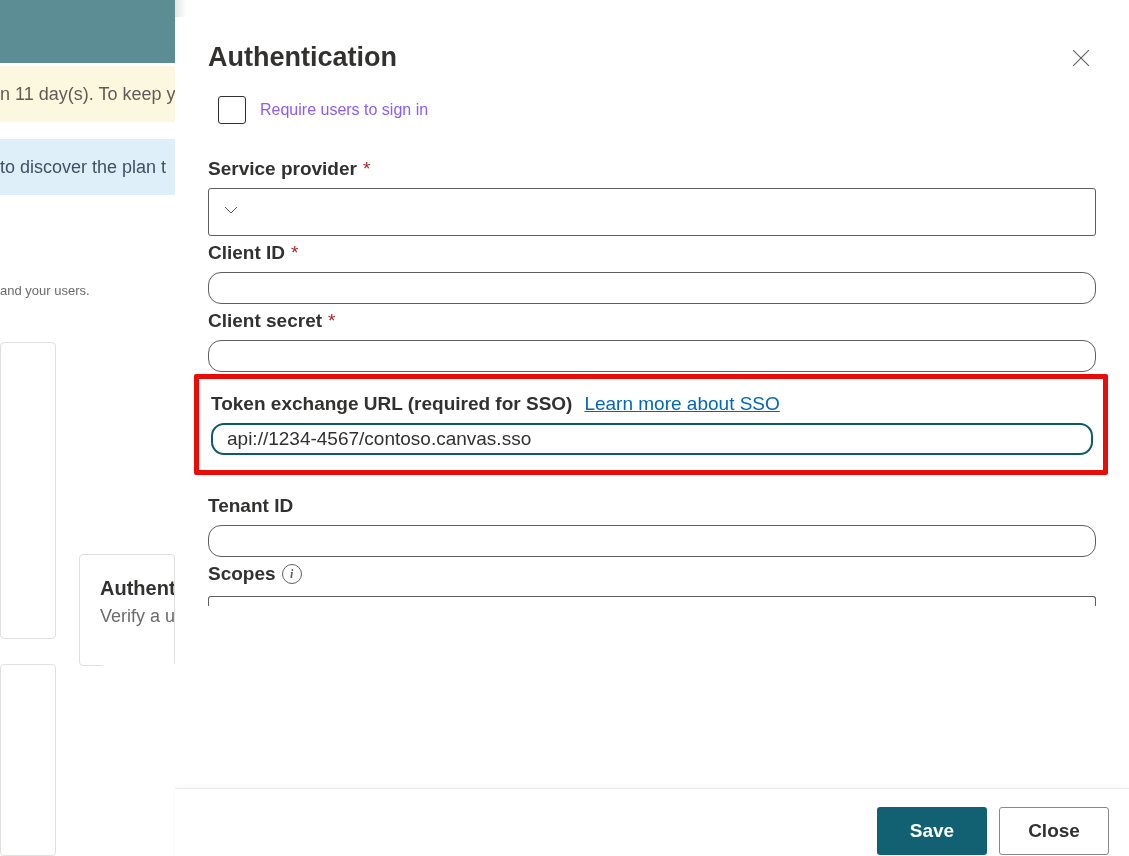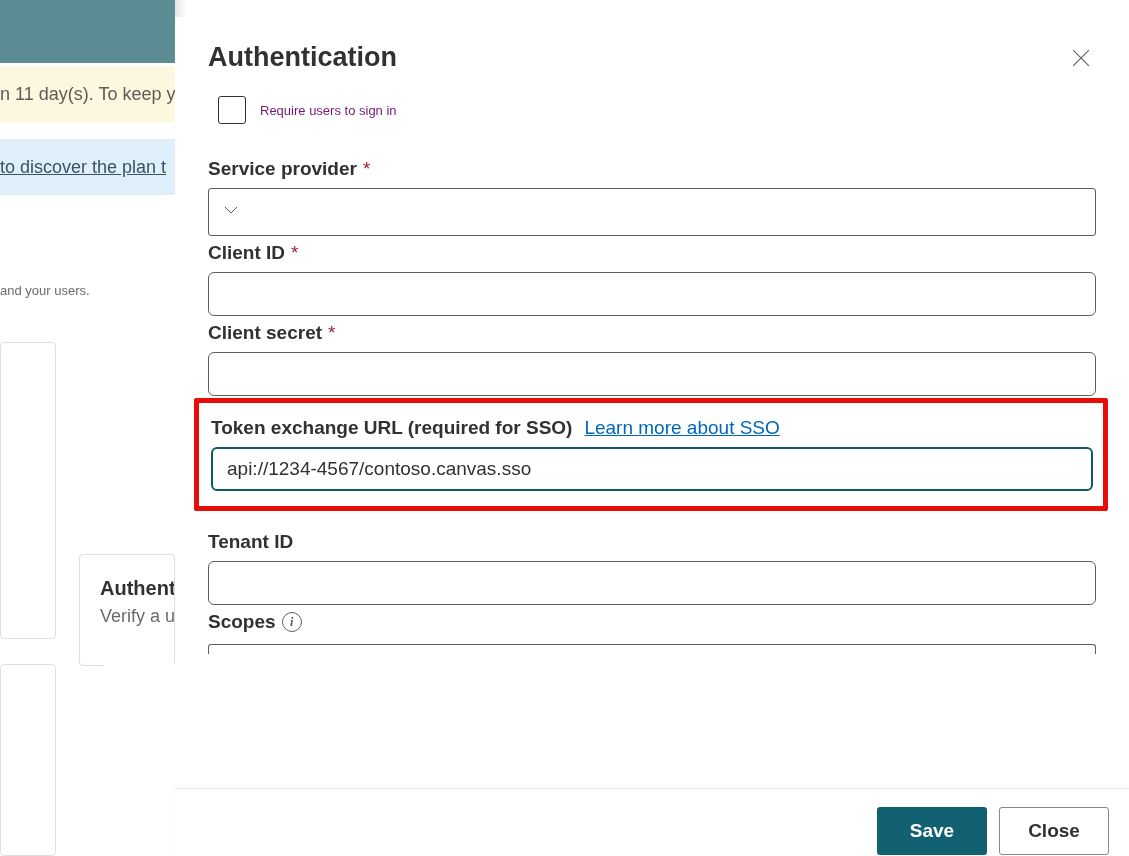--- a/index.html
+++ b/index.html
@@ -33,21 +33,20 @@
   .bg-banner2 {
     position: absolute;
     top: 139px; left: 0;
     width: 175px; height: 56px;
     background: #dfeff9;
     display: flex; align-items: center;
     color: #3f5062;
     font-size: 18px;
     overflow: hidden;
     white-space: nowrap;
-    text-decoration: underline;
   }
   .bg-text {
     position: absolute;
     top: 283px; left: 0;
     color: #6c6b6a;
     font-size: 13px;
     white-space: nowrap;
   }
   .bg-card-left {
     position: absolute;
@@ -136,21 +135,21 @@
     gap: 14px;
     margin-bottom: 34px;
     margin-left: 10px;
   }
   .checkbox {
     width: 28px; height: 28px;
     border: 1px solid #323130;
     border-radius: 3px;
     cursor: pointer;
   }
-  .cb-label { font-size: 13px; color: #701a75; }
+  .cb-label { font-size: 16px; color: #8b5cf6; }
   .field-group { margin-bottom: 6px; }
   .field-label {
     font-size: 19px;
     font-weight: 600;
     color: #323130;
     margin-bottom: 8px;
     display: flex;
     align-items: center;
     gap: 6px;
   }
@@ -164,23 +163,23 @@
     align-items: center;
     justify-content: space-between;
     padding: 0 14px;
     font-size: 19px;
     color: #323130;
     cursor: pointer;
   }
   .dropdown svg { width: 16px; height: 16px; color: #605e5c; }
   .text-input {
     width: 100%;
-    height: 44px;
+    height: 32px;
     border: 1px solid #605e5c;
-    border-radius: 6px;
+    border-radius: 13px;
     padding: 0 14px;
     font-size: 19px;
     color: #323130;
     font-family: inherit;
   }
   .text-input.focused {
     border: 2px solid #0d5c65;
   }
   .link {
     color: #0067b8;

